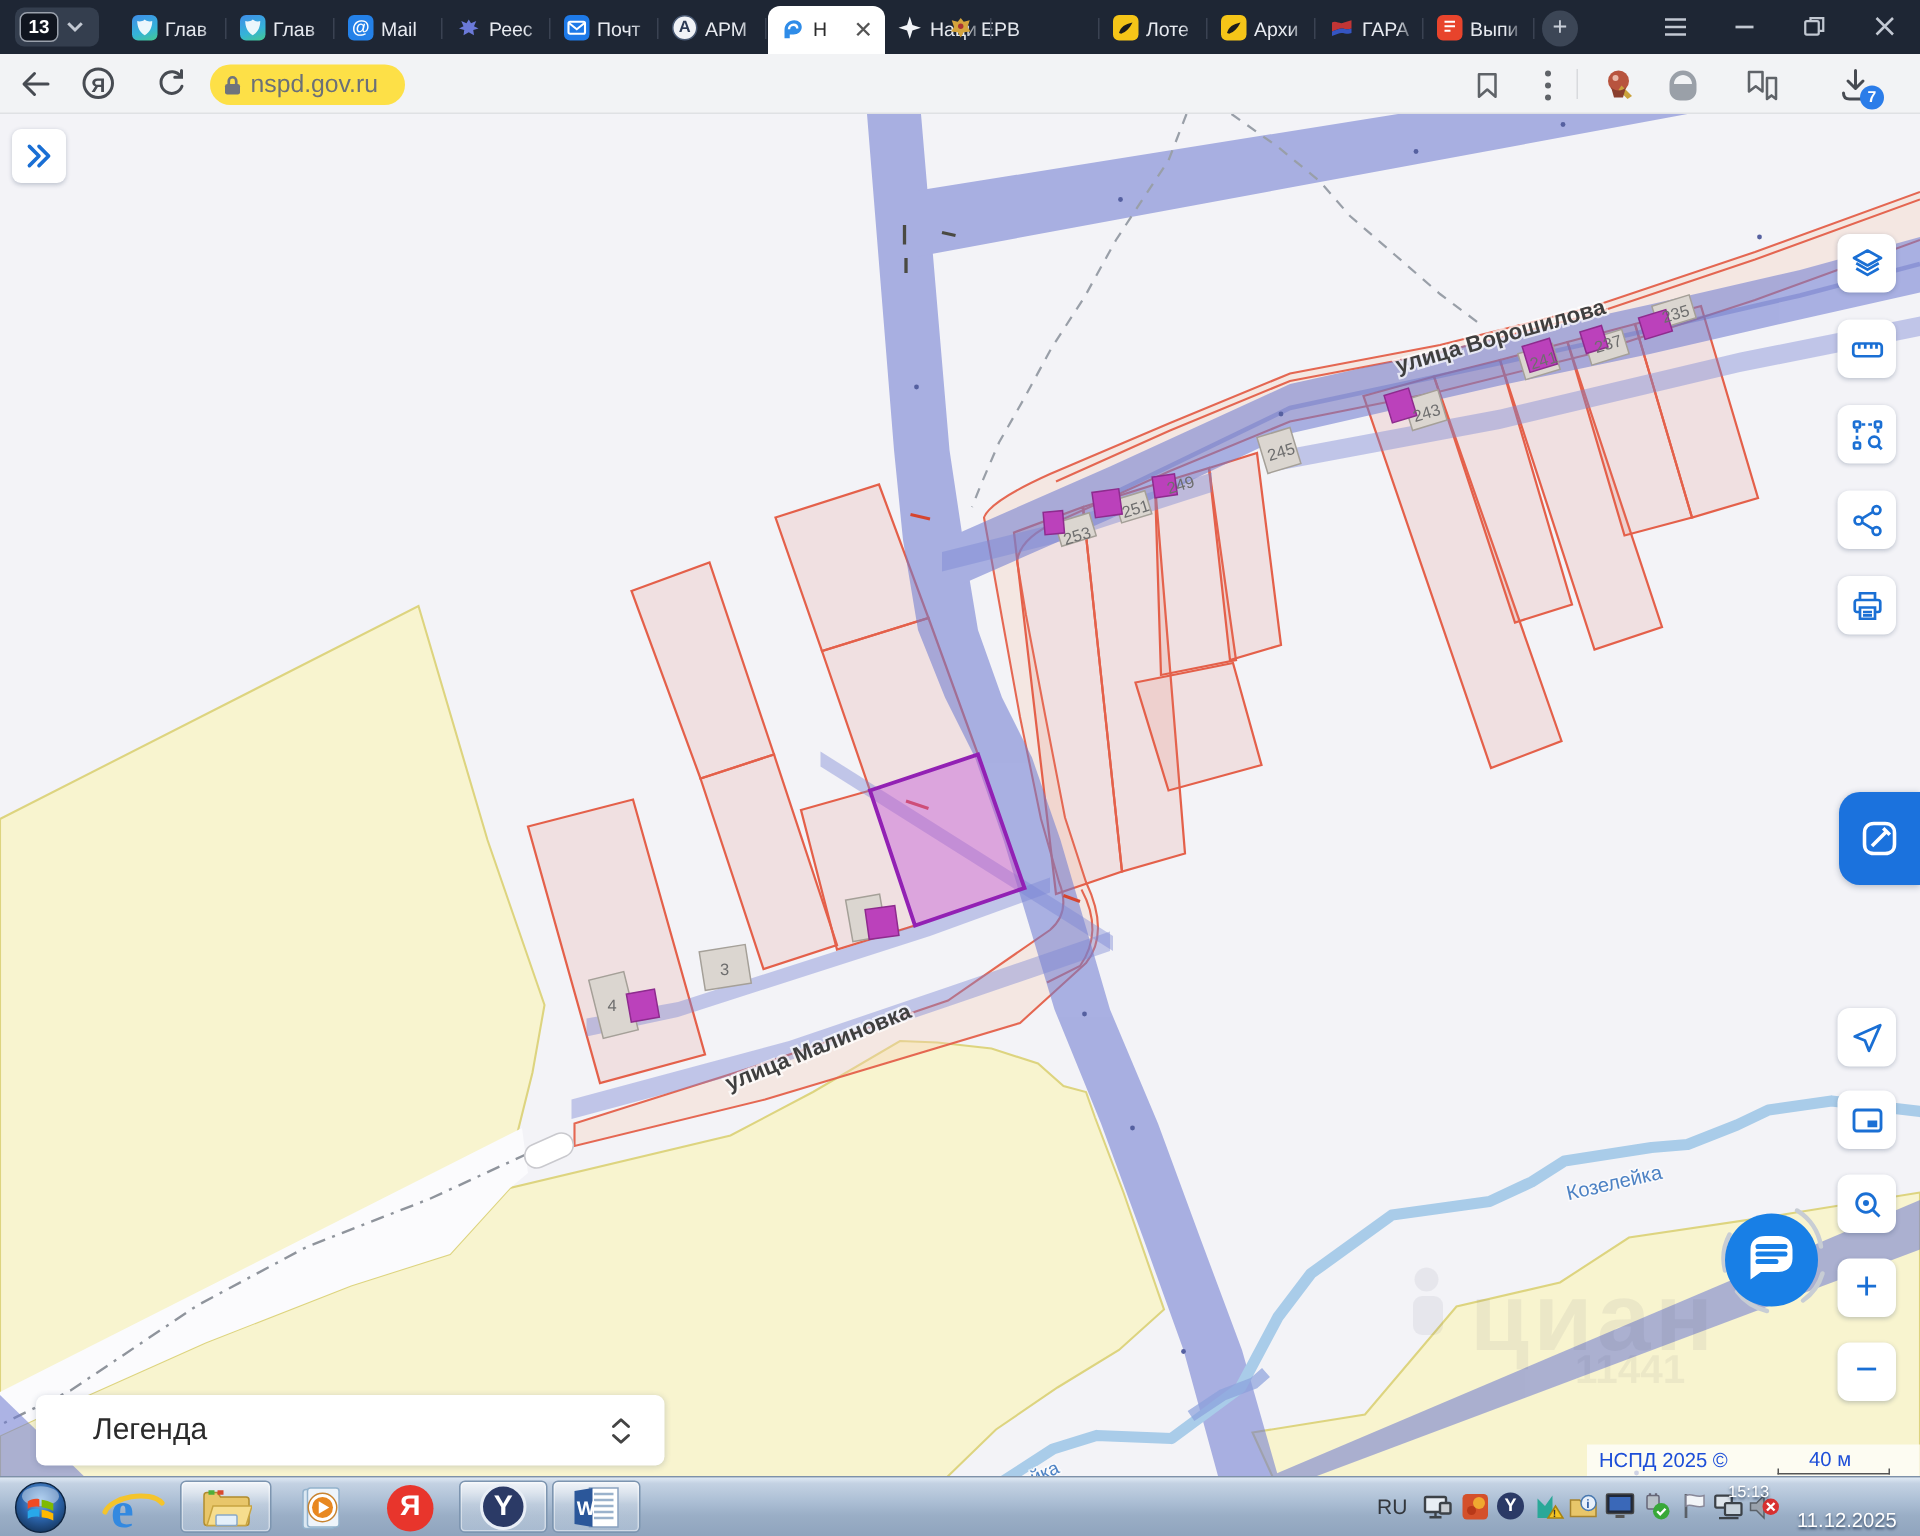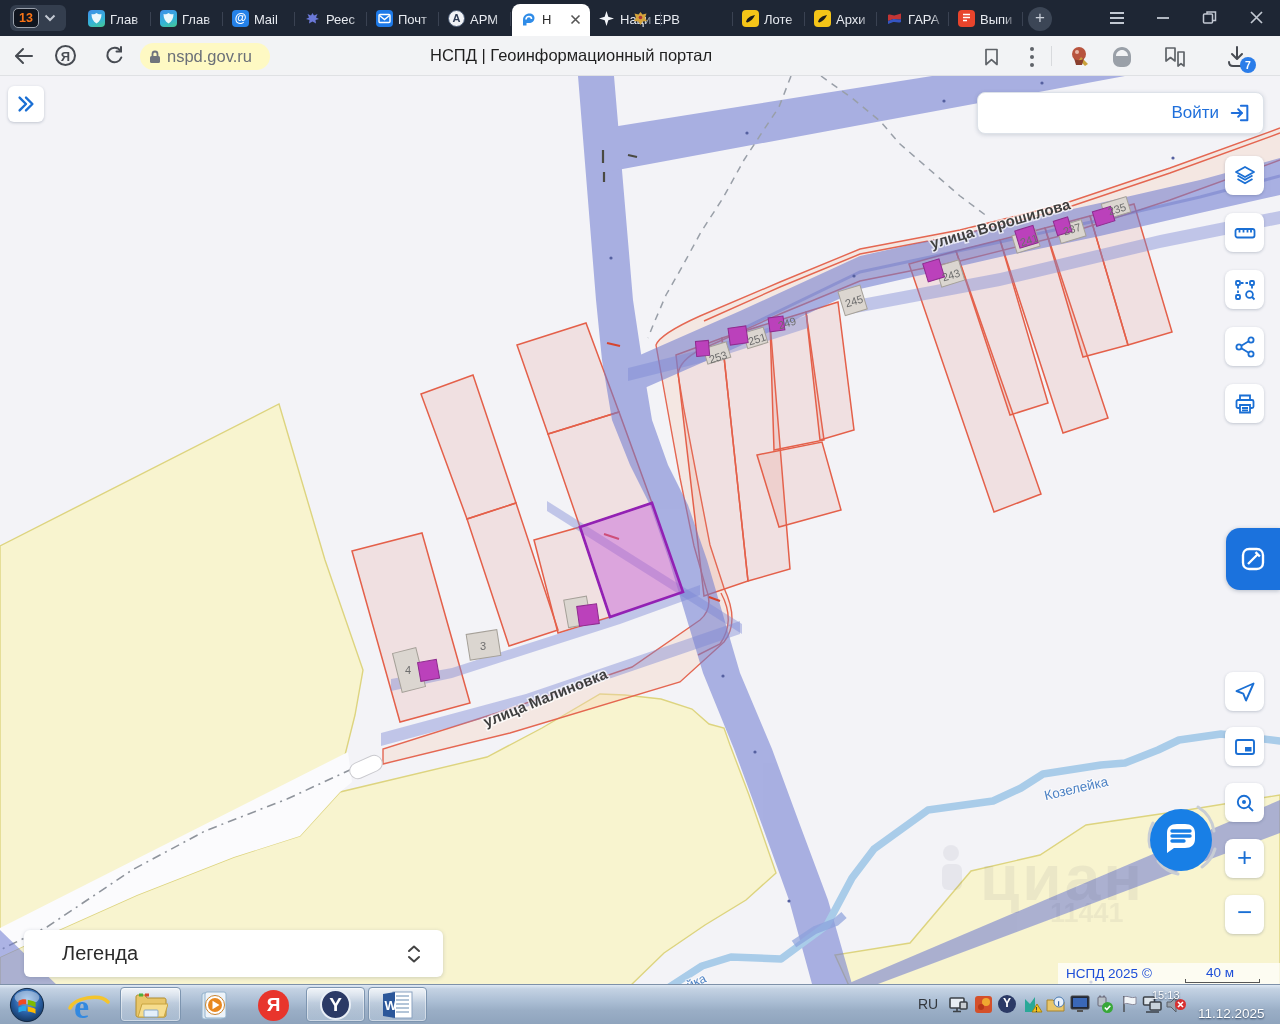--- a/index.html
+++ b/index.html
@@ -12,21 +12,21 @@
 #addrbar{position:absolute;left:0;top:36px;width:1280px;height:40px;background:#f2f3f5;border-bottom:1px solid #dfe1e4}
 #map{position:absolute;left:0;top:76px;width:1280px;height:908px;background:#f3f3f7;overflow:hidden}
 #taskbar{position:absolute;left:0;top:984px;width:1280px;height:40px;background:linear-gradient(180deg,#dfe9f4 0%,#c4d2e3 10%,#abbed4 42%,#9aaec6 65%,#8fa4bd 100%);border-top:1px solid #7e91a9}
 .mbtn{position:absolute;background:#fff;border-radius:8px;box-shadow:0 1px 3px rgba(40,60,90,.25);width:39px;height:39px;display:flex;align-items:center;justify-content:center}
 .tbox{position:absolute;top:2px;height:35px;border:1px solid #7d95b0;border-radius:4px;background:linear-gradient(180deg,rgba(255,255,255,.75),rgba(255,255,255,.25) 45%,rgba(210,225,240,.35));box-shadow:inset 0 0 0 1px rgba(255,255,255,.45);display:flex;align-items:center;justify-content:center}
 </style>
 </head>
 <body>
 <div id="tabbar">
 <div style="position:absolute;left:10px;top:5px;width:56px;height:26px;background:#343e4e;border-radius:6px;display:flex;align-items:center">
-<div style="margin-left:3px;width:26px;height:20px;background:#10151f;border:1.5px solid #9aa1ac;border-radius:5px;color:#f97316;font-size:12.5px;font-weight:bold;text-align:center;line-height:19px">13</div>
+<div style="margin-left:3px;width:26px;height:20px;background:#10151f;border:1.5px solid #9aa1ac;border-radius:5px;color:#ffffff;font-size:12.5px;font-weight:bold;text-align:center;line-height:19px">13</div>
 <svg style="margin-left:5px" width="12" height="8" viewBox="0 0 12 8" fill="none" stroke="#c3c9d3" stroke-width="2">
         <path d="M1.5 1.5 L6 6 L10.5 1.5"></path>
       </svg>
 </div>
 
 <div class="tab" style="left:80px">
       <div class="fav" style="background:linear-gradient(160deg,#3f8de8,#35b3d8 60%,#45c98f);border-radius:4px"><svg width="17" height="17" viewBox="0 0 17 17">
           <path d="M8.5 3 C10 4.5 12.5 4.5 13.5 4 C13.5 8 12 11.5 8.5 13.5 C5 11.5 3.5 8 3.5 4 C4.5 4.5 7 4.5 8.5 3 Z" fill="#fff" opacity=".9"></path>
         </svg></div>
       <span class="lbl">Глав</span>
@@ -137,28 +137,27 @@
 <div id="addrbar">
 <svg style="position:absolute;left:14px;top:11px" width="20" height="18" viewBox="0 0 20 18" fill="none" stroke="#474b52" stroke-width="2" stroke-linecap="round" stroke-linejoin="round">
       <path d="M9 2 L2 9 L9 16"></path>
       <path d="M2.5 9 H18"></path>
     </svg>
 <div style="position:absolute;left:55px;top:9px;width:21px;height:21px;border:2px solid #474b52;border-radius:50%;color:#474b52;font-size:13px;font-weight:bold;text-align:center;line-height:19px">Я</div>
 <svg style="position:absolute;left:104px;top:9px" width="20" height="21" viewBox="0 0 20 21" fill="none" stroke="#474b52" stroke-width="2" stroke-linecap="round">
       <path d="M16.5 6 A 7.2 7.2 0 1 0 17.3 12.5"></path>
       <path d="M17 2 V6.5 H12.5"></path>
     </svg>
-<div style="position:absolute;left:140px;top:7px;width:130px;height:27px;background:#fef9c3;border-radius:13.5px;display:flex;align-items:center">
+<div style="position:absolute;left:140px;top:7px;width:130px;height:27px;background:#fde047;border-radius:13.5px;display:flex;align-items:center">
 <svg style="margin-left:9px" width="12" height="14" viewBox="0 0 12 14" fill="#70747c">
         <rect x="1" y="6" width="10" height="7" rx="1.5"></rect>
         <path d="M3.5 6 V4 a2.5 2.5 0 0 1 5 0 V6" fill="none" stroke="#70747c" stroke-width="1.8"></path>
       </svg>
 <span style="margin-left:6px;color:#6b7078;font-size:16.5px">nspd.gov.ru</span>
 </div>
-<span style="position:absolute;left:430px;top:10px;color:#1f1f1f;font-size:16.5px">НСПД | Геоинформационный портал</span>
 <svg style="position:absolute;left:984px;top:12px" width="15" height="18" viewBox="0 0 15 18" fill="none" stroke="#5f6368" stroke-width="1.7" stroke-linejoin="round">
       <path d="M2 1.5 H13 V16.5 L7.5 11.7 L2 16.5 Z"></path>
     </svg>
 <svg style="position:absolute;left:1029px;top:10px" width="6" height="22" viewBox="0 0 6 22" fill="#5f6368">
       <circle cx="3" cy="3" r="2"></circle>
       <circle cx="3" cy="11" r="2"></circle>
       <circle cx="3" cy="19" r="2"></circle>
     </svg>
 <div style="position:absolute;left:1051px;top:10px;width:1px;height:20px;background:#d8dadd"></div>
 <svg style="position:absolute;left:1068px;top:8px" width="24" height="26" viewBox="0 0 24 26">
@@ -325,28 +324,20 @@
 </g>
 </svg>
 
 <div class="mbtn" style="left:8px;top:10px;width:36px;height:36px;border-radius:6px">
 <svg width="22" height="22" viewBox="0 0 24 24" fill="none" stroke="#1a6fd4" stroke-width="2.6" stroke-linecap="round" stroke-linejoin="round">
         <path d="M5 5 L12 12 L5 19"></path>
         <path d="M12 5 L19 12 L12 19"></path>
       </svg>
 </div>
 
-<div style="position:absolute;left:977px;top:16px;width:287px;height:42px;background:#fff;border:1px solid #dde2e9;border-radius:8px;box-shadow:0 1px 4px rgba(40,60,90,.18);display:flex;align-items:center;justify-content:flex-end;padding-right:12px">
-<span style="color:#1f6fdb;font-size:17px;margin-right:10px">Войти</span>
-<svg width="22" height="22" viewBox="0 0 24 24" fill="none" stroke="#1f6fdb" stroke-width="2.2" stroke-linecap="round" stroke-linejoin="round">
-        <path d="M13 4 H20 V20 H13"></path>
-        <path d="M3 12 H14"></path>
-        <path d="M10 8 L14 12 L10 16"></path>
-      </svg>
-</div>
 
 <div class="mbtn" style="left:1225px;top:80px">
 <svg width="24" height="24" viewBox="0 0 24 24" fill="none" stroke="#1a6fd4" stroke-width="1.8" stroke-linejoin="round">
         <path d="M12 3 L21 8 L12 13 L3 8 Z"></path>
         <path d="M4.5 11.5 L12 15.8 L19.5 11.5"></path>
         <path d="M4.5 15 L12 19.3 L19.5 15"></path>
       </svg>
 </div>
 <div class="mbtn" style="left:1225px;top:137px">
 <svg width="24" height="24" viewBox="0 0 24 24" fill="none" stroke="#1a6fd4" stroke-width="1.8">

